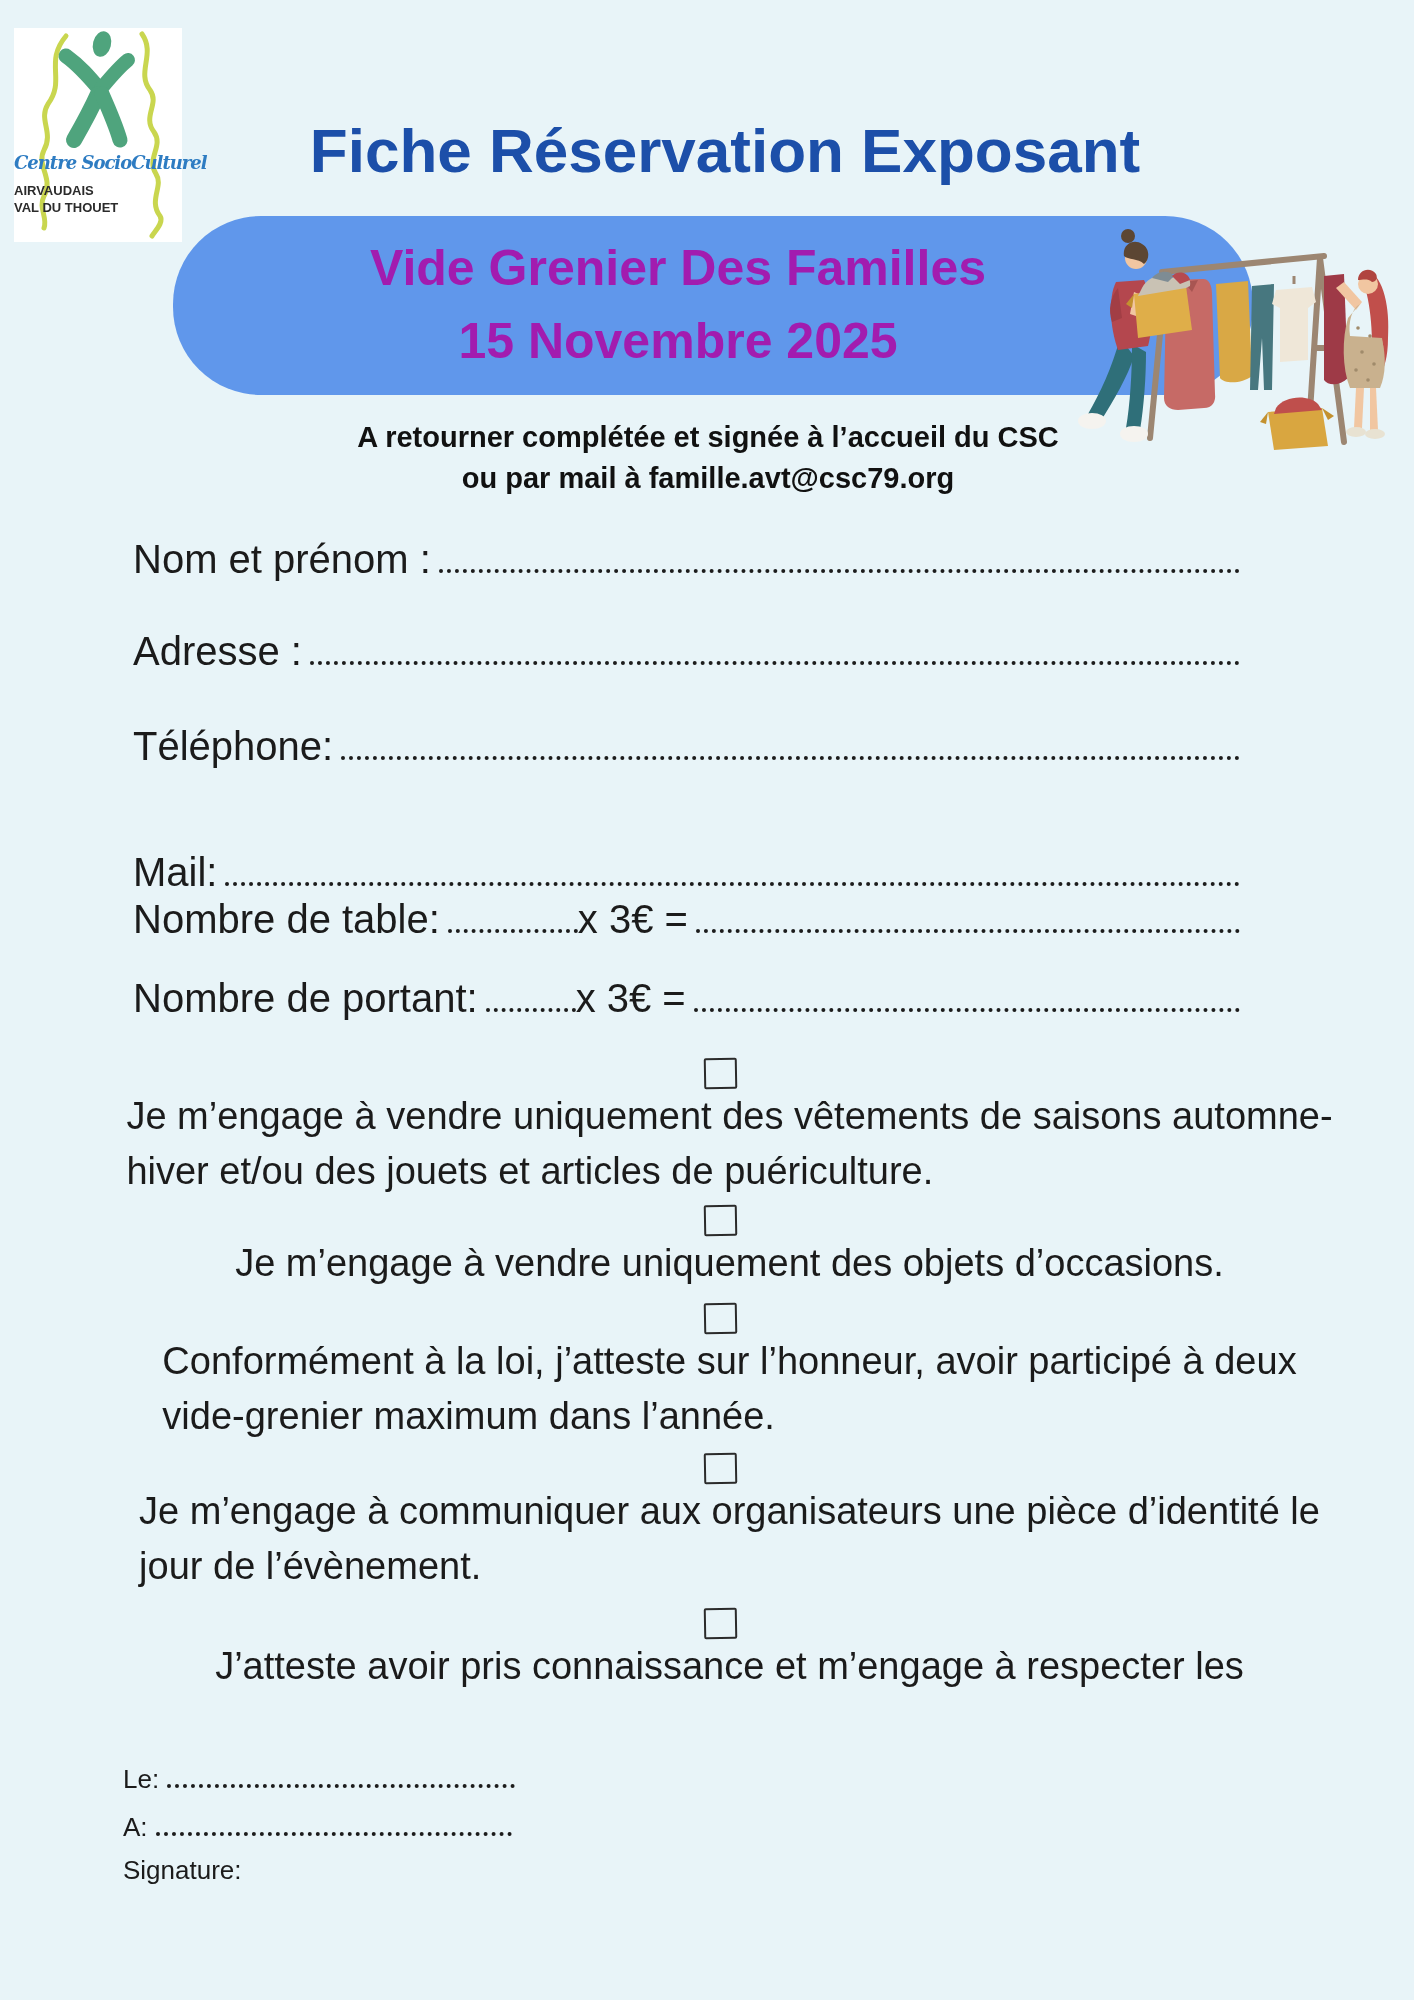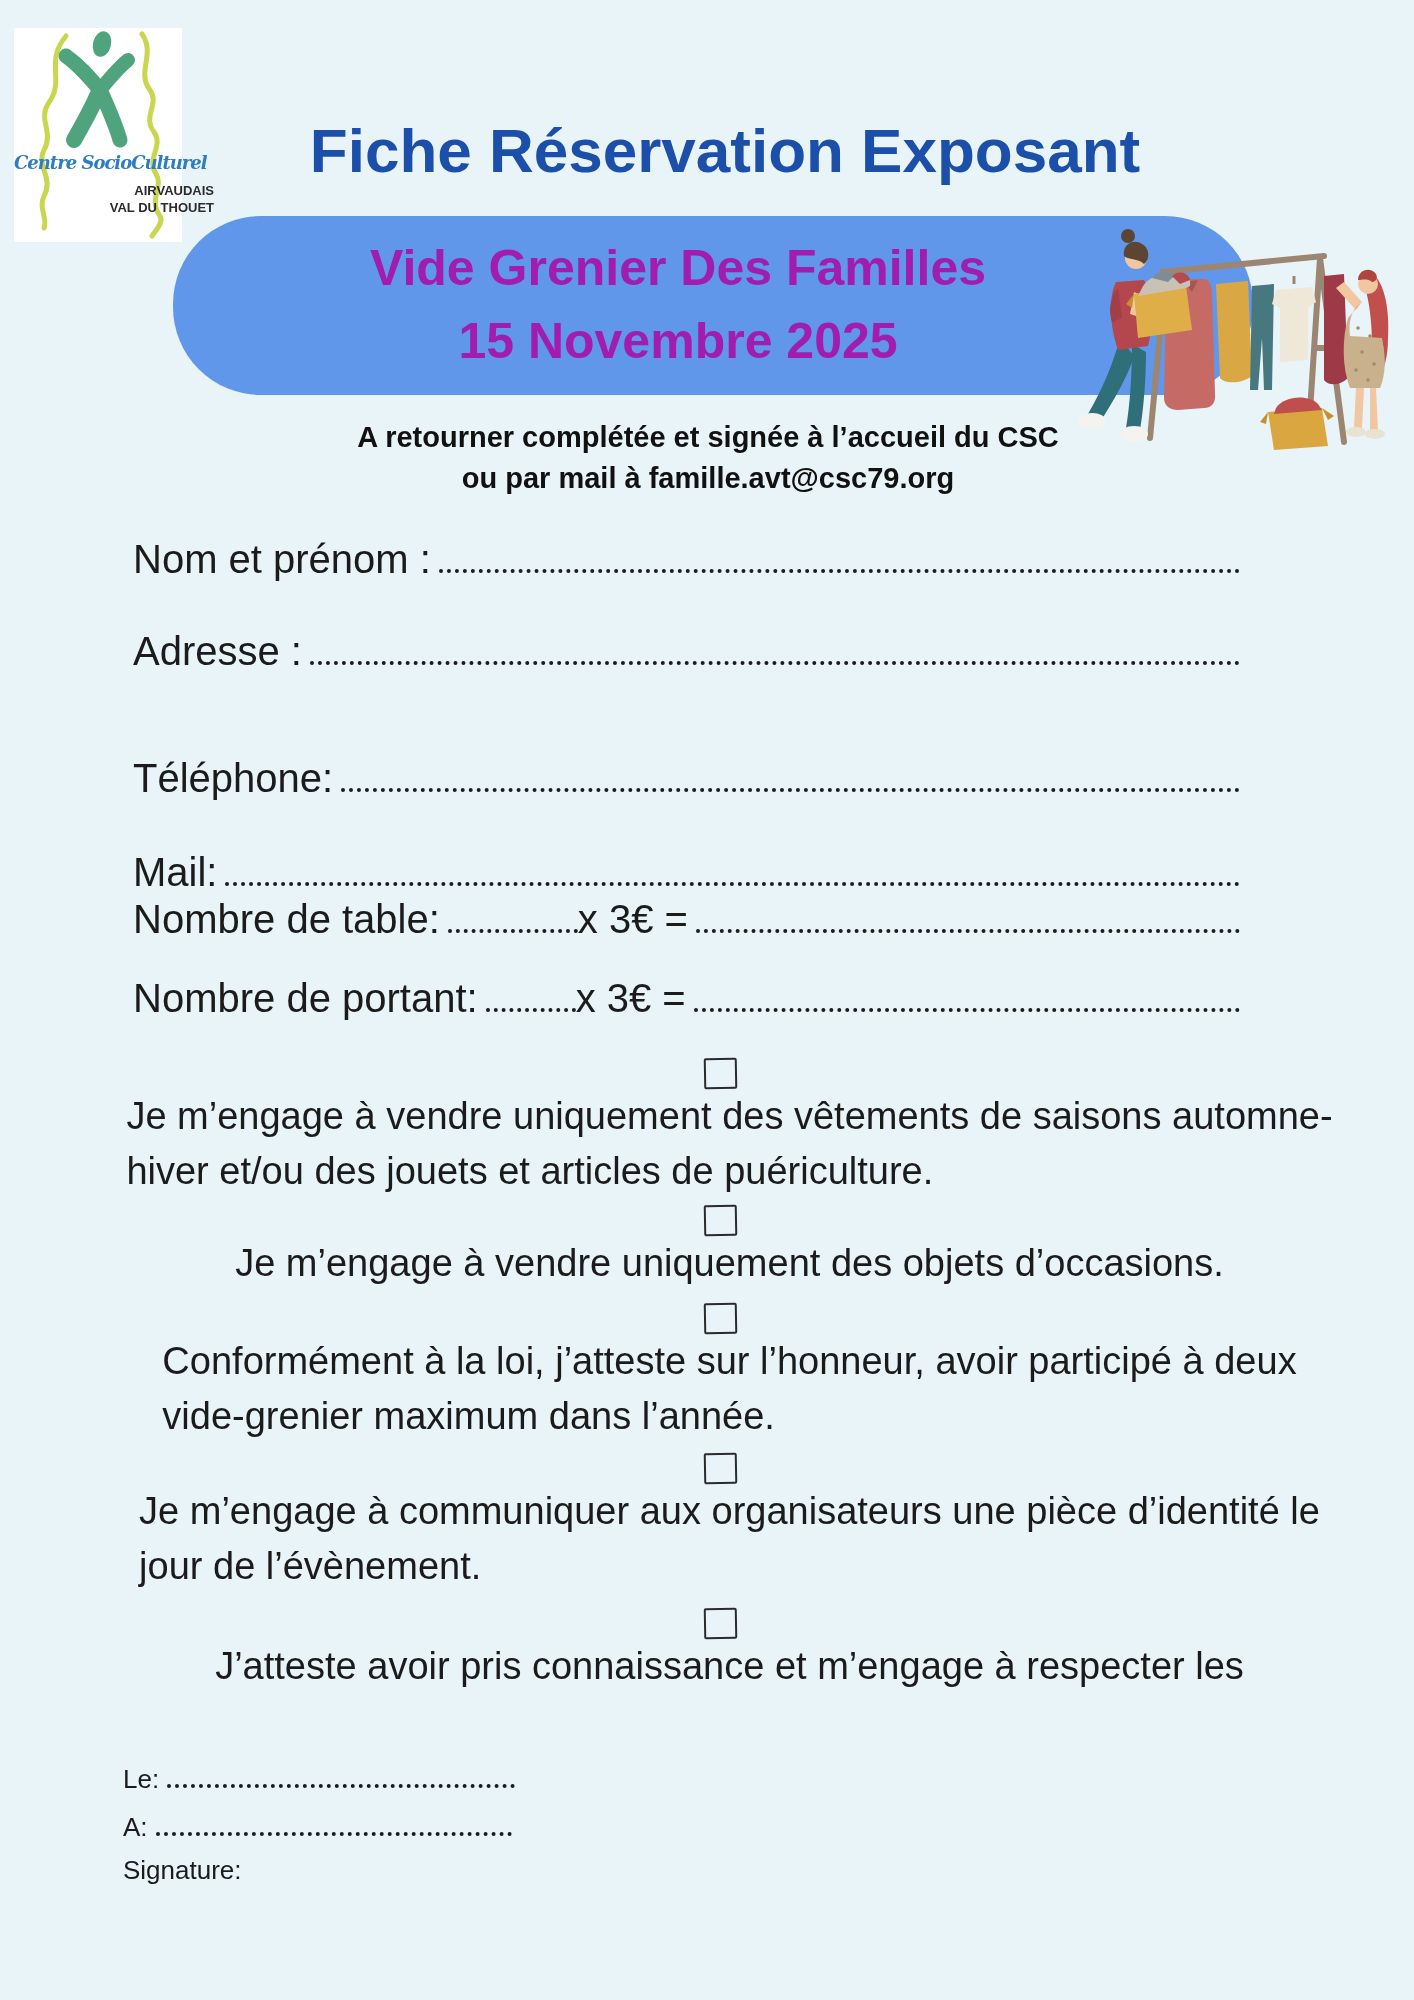--- a/index.html
+++ b/index.html
@@ -14,22 +14,22 @@
   .abs{position:absolute;}
 
   
   .logo{left:14px;top:28px;width:168px;height:214px;background:#ffffff;}
   .logo-figure{left:0;top:0;width:168px;height:214px;}
   .logo-script{
     left:0;top:124px;width:168px;text-align:center;
     font-family:"DejaVu Serif", serif;font-style:italic;font-weight:bold;
     font-size:18px;color:#2E7CC2;white-space:nowrap;letter-spacing:-1px;
   }
-  .logo-sub{left:0;width:168px;text-align:right;font-weight:bold;color:#2b2b2b;
-    font-size:13px;letter-spacing:0px;white-space:nowrap;margin-left:32px;}
+  .logo-sub{left:0;width:168px;text-align:left;font-weight:bold;color:#2b2b2b;
+    font-size:13px;letter-spacing:0px;white-space:nowrap;}
   .logo-sub1{top:155px;}
   .logo-sub2{top:172px;}
 
   
   .title{
     left:195px;top:118px;width:1060px;text-align:center;
     font-size:62px;font-weight:bold;line-height:1.05;
     letter-spacing:0px;white-space:nowrap;
   }
 
@@ -60,21 +60,21 @@
     font-size:40px;line-height:52px;height:52px;
     white-space:nowrap;
   }
   .dots{
     flex:1 1 auto;height:34px;
     border-bottom:4px dotted #1c1c1c;
     margin-left:8px;
   }
   .dots.fixed{flex:0 0 auto;}
   .unit{margin-left:0;}
-  .f-nom{top:533px;justify-content:space-between;} .f-adresse{top:625px;} .f-tel{top:752px;}
+  .f-nom{top:533px;justify-content:space-between;} .f-adresse{top:625px;} .f-tel{top:720px;}
   .f-mail{top:814px;margin-top:32px;} .f-table{top:893px;} .f-portant{top:972px;}
   .mid-t{width:130px;} .mid-p{width:90px;}
 
   
   .checkrow{
     left:85px;right:40px;
     display:flex;align-items:center;
     font-size:38px;line-height:55px;flex-direction:column;
   }
   .checkbox{

